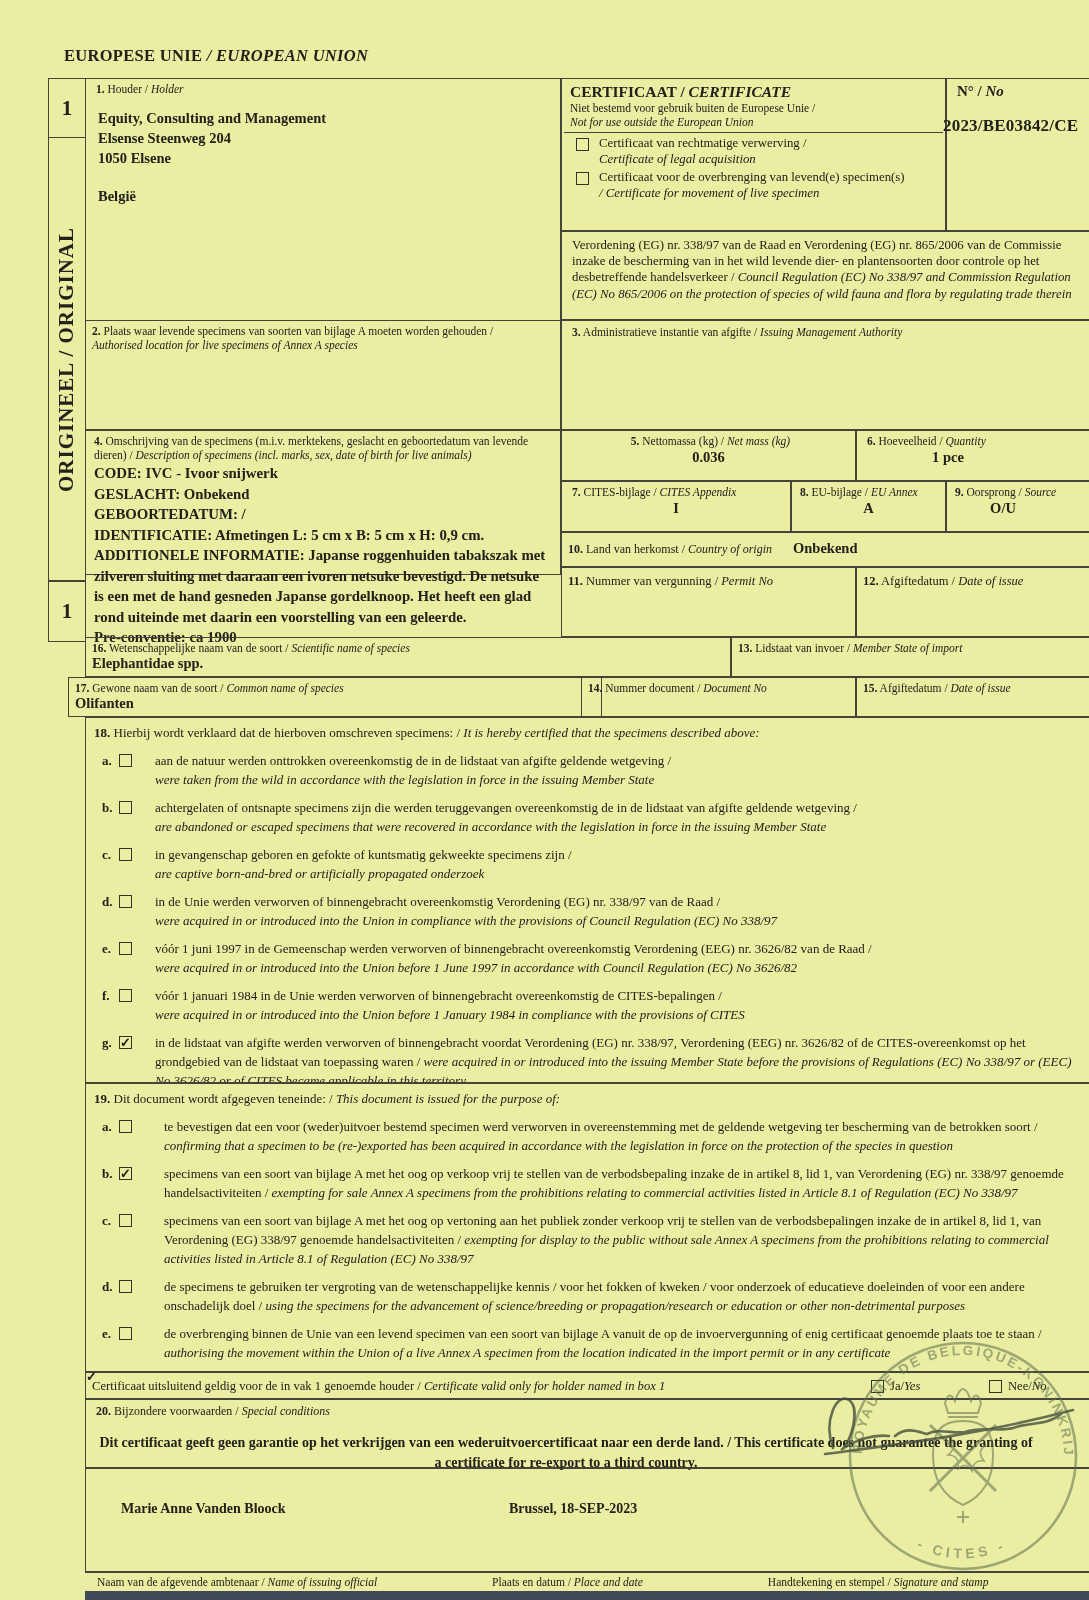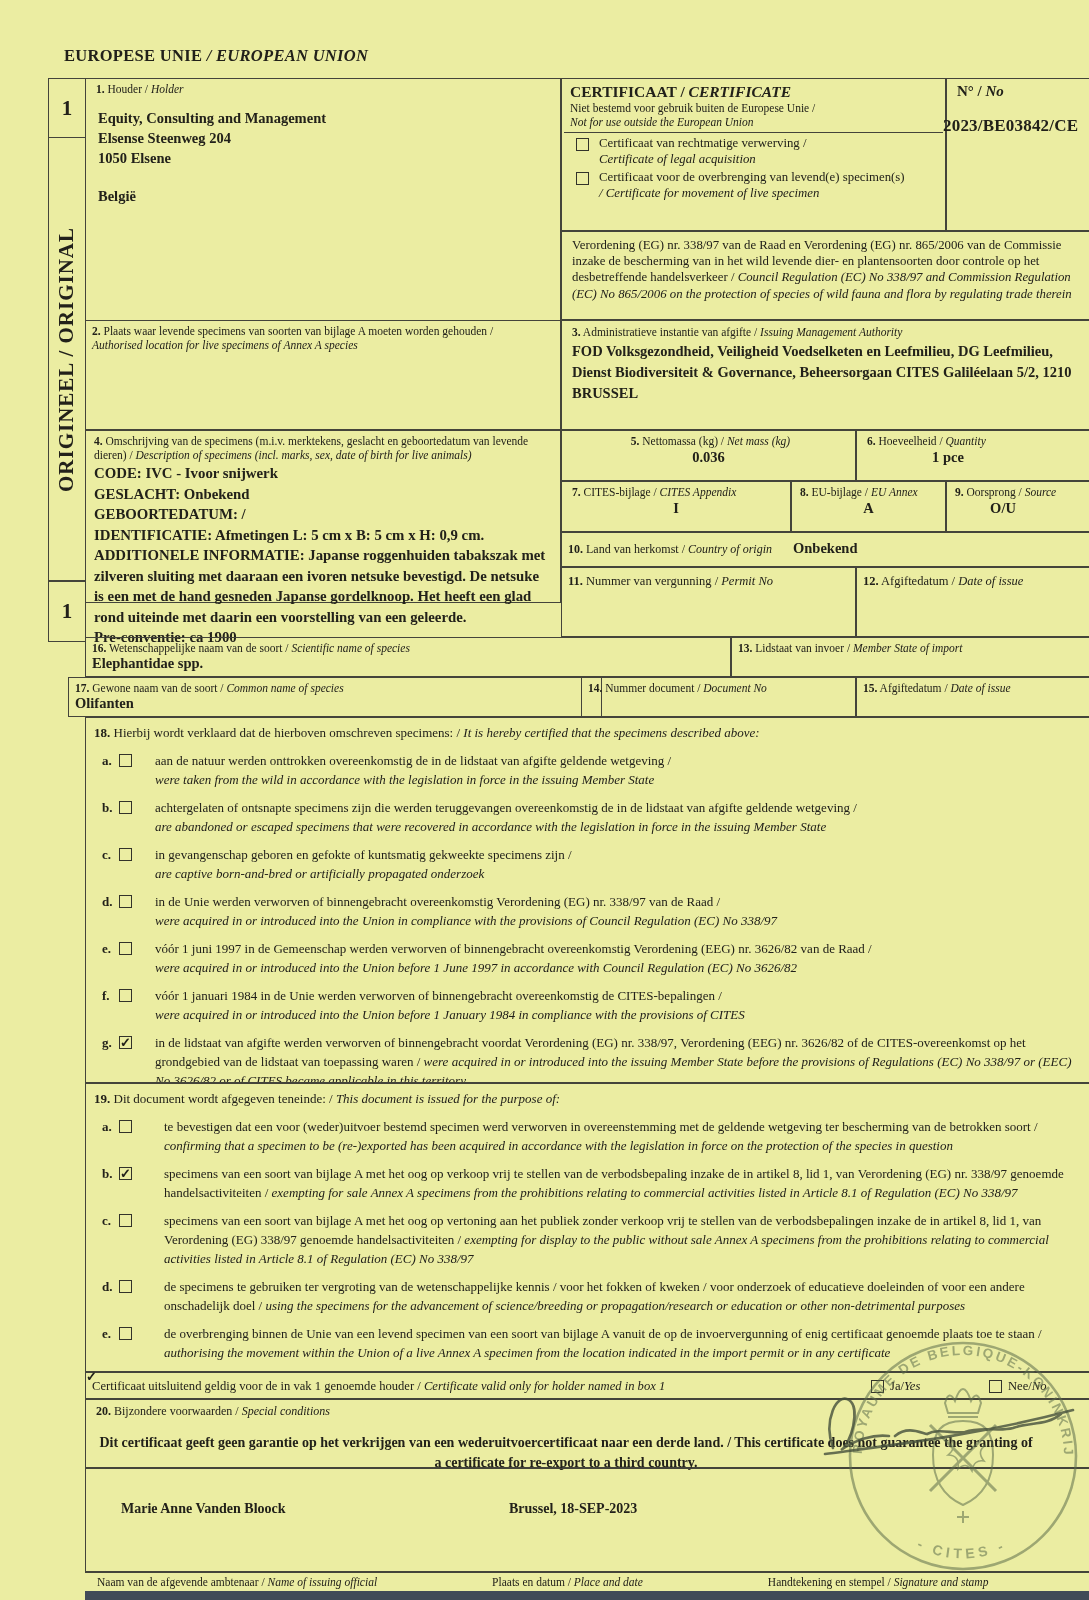--- a/index.html
+++ b/index.html
@@ -114,24 +114,23 @@
   <div class="cell" style="left:85px; top:320px; width:476px; height:110px;">
     <div class="lbl" style="width:440px;">
       <span class="num">2.</span><span> Plaats waar levende specimens van soorten van bijlage A moeten worden gehouden / </span><span class="en">Authorised location for live specimens of Annex A species</span>
     </div>
   </div>
 
   <div class="cell" style="left:561px; top:320px; width:535px; height:110px; padding:4px 10px;">
     <div class="lbl">
       <span class="num">3.</span><span> Administratieve instantie van afgifte / </span><span class="en">Issuing Management Authority</span>
     </div>
-    <div class="agency" style="width:505px;">FOD Volksgezondheid, Veiligheid Voedselketen en Leefmilieu, DG Leefmilieu, Dienst Biodiversiteit &amp; Governance, Beheersorgaan CITES Galiléelaan 5/2, 1210 BRUSSEL</div>
-  </div>
-
-  <div class="cell" style="left:85px; top:430px; width:476px; height:173px; padding:3px 8px;">
+  </div>
+
+  <div class="cell" style="left:85px; top:430px; width:476px; height:145px; padding:3px 8px;">
     <div class="lbl">
       <span class="num">4.</span><span> Omschrijving van de specimens (m.i.v. merktekens, geslacht en geboortedatum van levende dieren) / </span><span class="en">Description of specimens (incl. marks, sex, date of birth for live animals)</span>
     </div>
     <div class="desc">
       <div>CODE: IVC - Ivoor snijwerk</div>
       <div>GESLACHT: Onbekend</div>
       <div>GEBOORTEDATUM: /</div>
       <div>IDENTIFICATIE: Afmetingen L: 5 cm x B: 5 cm x H: 0,9 cm.</div>
       <div>ADDITIONELE INFORMATIE: Japanse roggenhuiden tabakszak met zilveren sluiting met daaraan een ivoren netsuke bevestigd. De netsuke is een met de hand gesneden Japanse gordelknoop. Het heeft een glad rond uiteinde met daarin een voorstelling van een geleerde.</div>
       <div>Pre-conventie: ca 1900</div>

